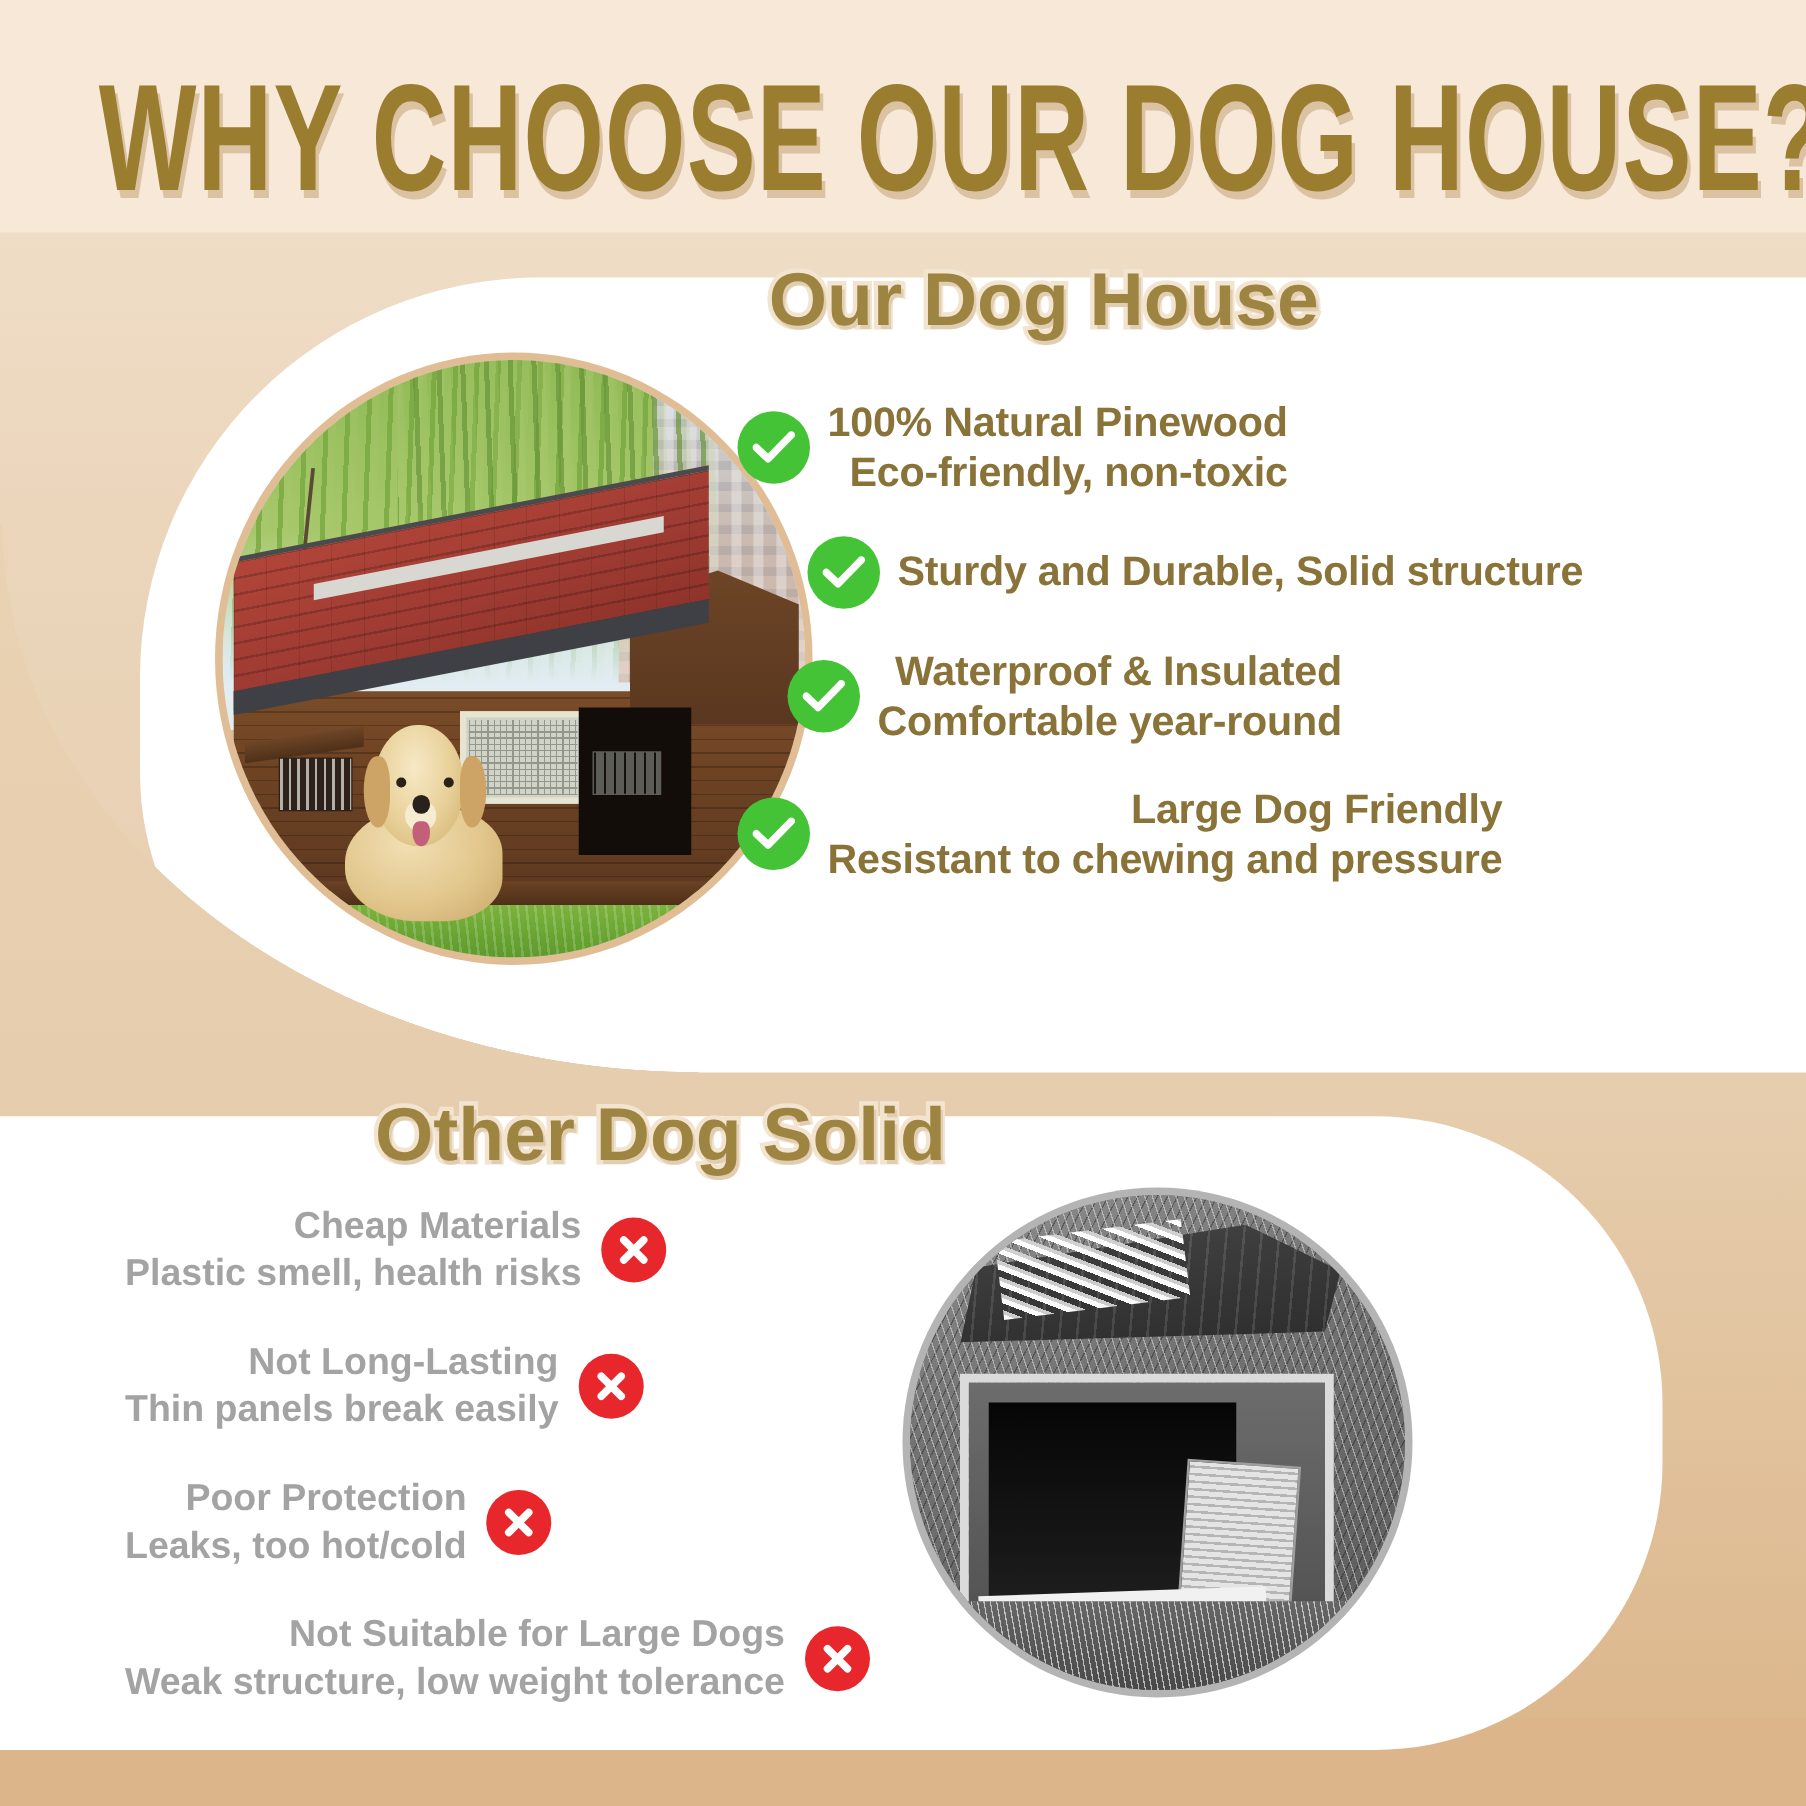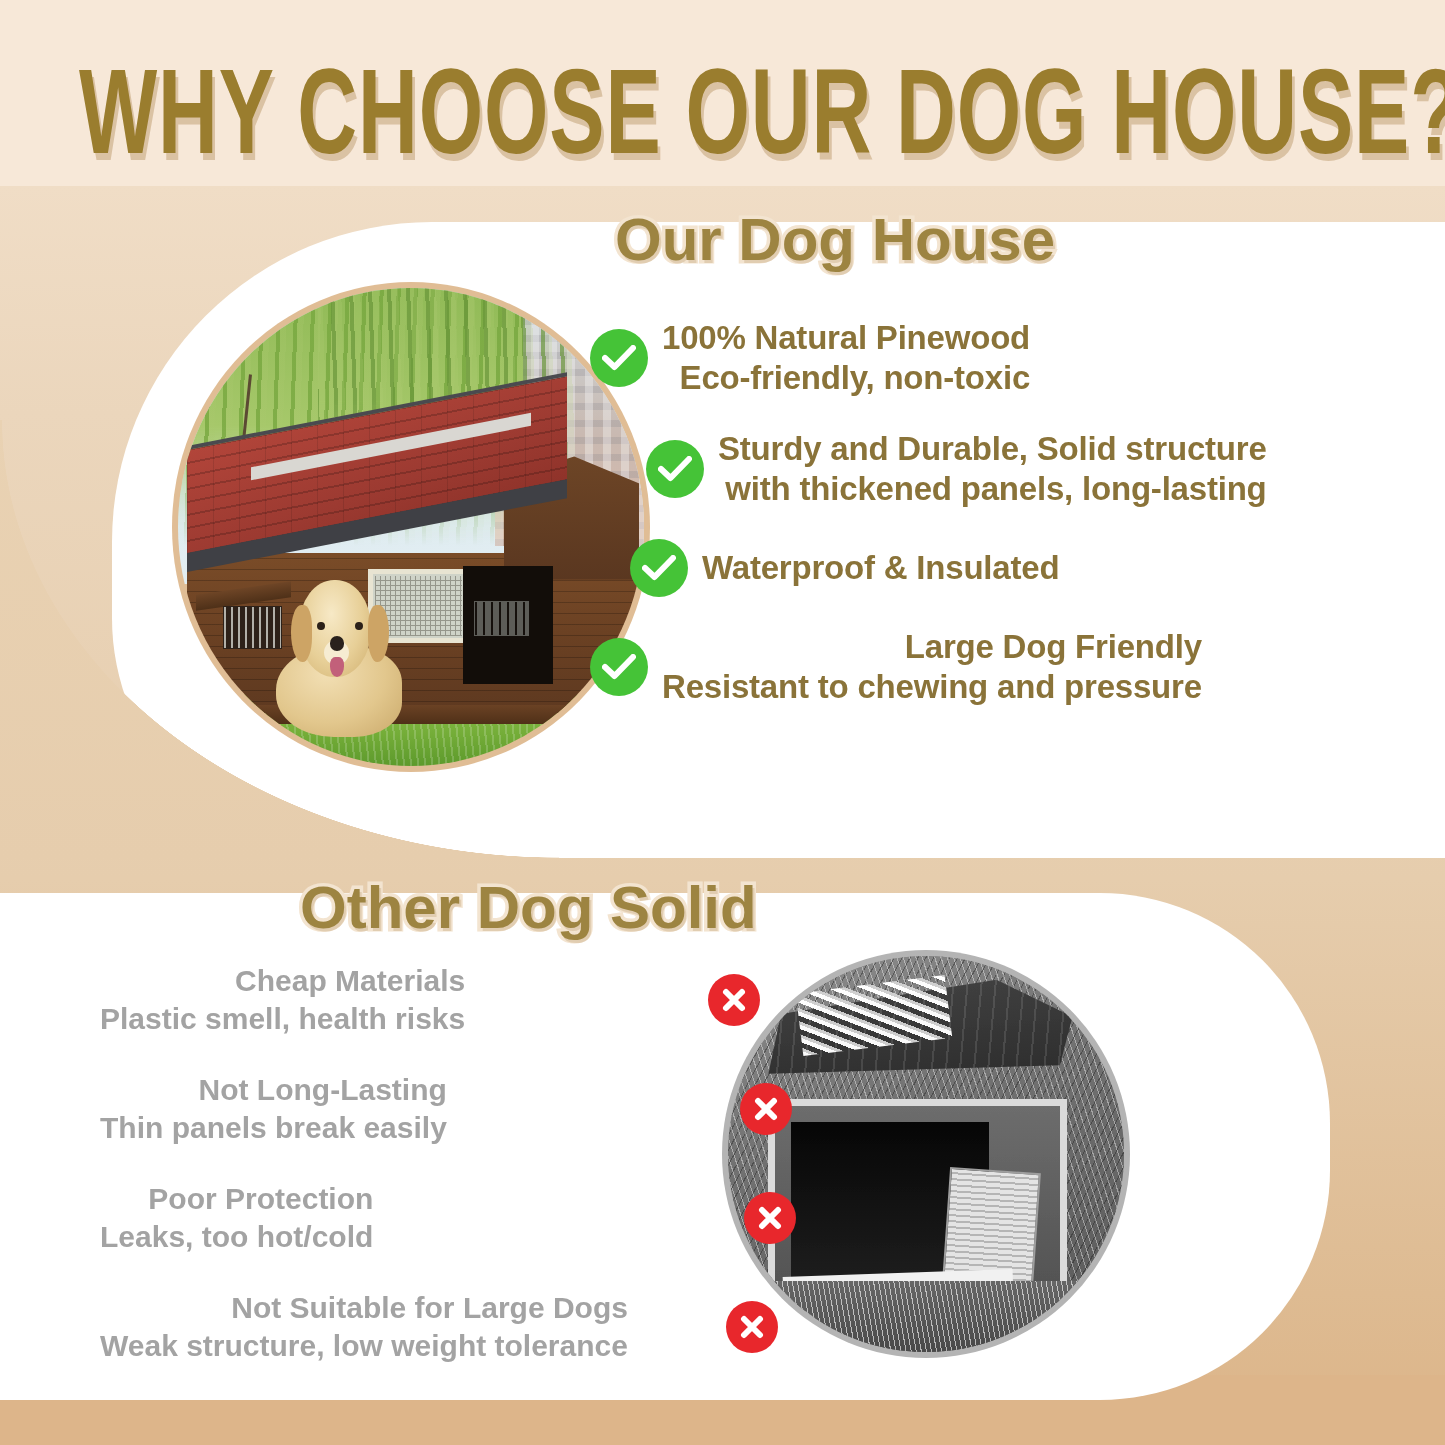--- a/index.html
+++ b/index.html
@@ -208,21 +208,21 @@
     background:#45c337;position:relative;
   }
   .check svg{position:absolute;left:50%;top:50%;transform:translate(-50%,-50%);}
   .pro-text{
     color:#8a7339;font-weight:700;font-size:33px;line-height:1.22;
     letter-spacing:-.2px;white-space:nowrap;
   }
 
   
   .cons{position:absolute;left:100px;top:962px;width:660px;z-index:25;}
-  .con-row{position:relative;display:flex;align-items:center;justify-content:space-between;gap:16px;margin-bottom:34px;}
+  .con-row{position:relative;display:flex;align-items:center;justify-content:flex-start;gap:16px;margin-bottom:34px;}
   .con-text{
     color:#a3a3a3;font-weight:700;font-size:30px;line-height:1.25;
     text-align:right;white-space:nowrap;
   }
   .cross{
     flex:0 0 auto;width:52px;height:52px;border-radius:50%;
     background:#e8272c;position:relative;
   }
   .cross svg{position:absolute;left:50%;top:50%;transform:translate(-50%,-50%);}
 </style>
@@ -298,32 +298,32 @@
     </div>
 
     <div class="pro-row" style="margin-left:56px;">
       <div class="check">
         <svg width="34" height="26" viewBox="0 0 34 26">
             <path d="M3 13 L12.5 22 L31 3" fill="none" stroke="#ffffff" stroke-width="6" stroke-linecap="round" stroke-linejoin="round"></path>
           </svg>
       </div>
       <div class="pro-text">
         <div>Sturdy and Durable,  Solid structure</div>
-        <div>with thickened panels, long-lasting</div>
       </div>
     </div>
 
     <div class="pro-row" style="margin-left:40px;">
       <div class="check">
         <svg width="34" height="26" viewBox="0 0 34 26">
             <path d="M3 13 L12.5 22 L31 3" fill="none" stroke="#ffffff" stroke-width="6" stroke-linecap="round" stroke-linejoin="round"></path>
           </svg>
       </div>
       <div class="pro-text">
         <div>Waterproof &amp; Insulated</div>
+        <div>Comfortable year-round</div>
       </div>
     </div>
 
     <div class="pro-row" style="margin-left:0px;">
       <div class="check">
         <svg width="34" height="26" viewBox="0 0 34 26">
             <path d="M3 13 L12.5 22 L31 3" fill="none" stroke="#ffffff" stroke-width="6" stroke-linecap="round" stroke-linejoin="round"></path>
           </svg>
       </div>
       <div class="pro-text">

